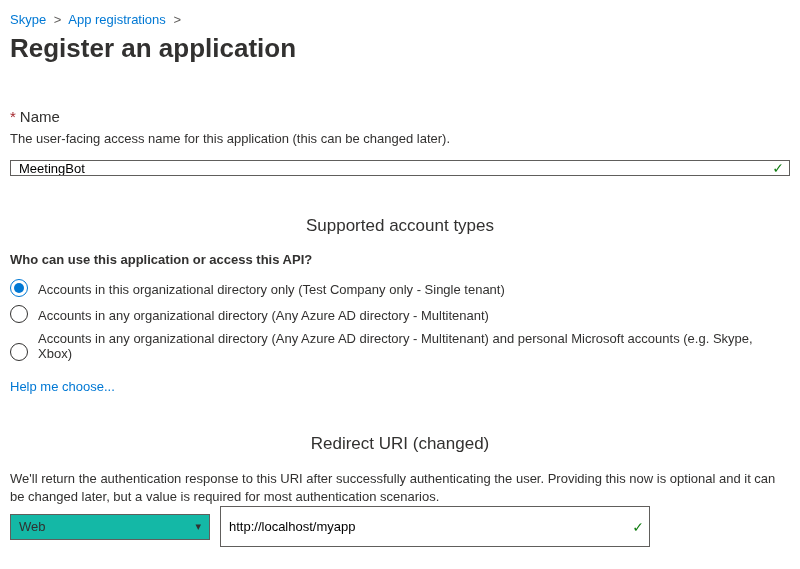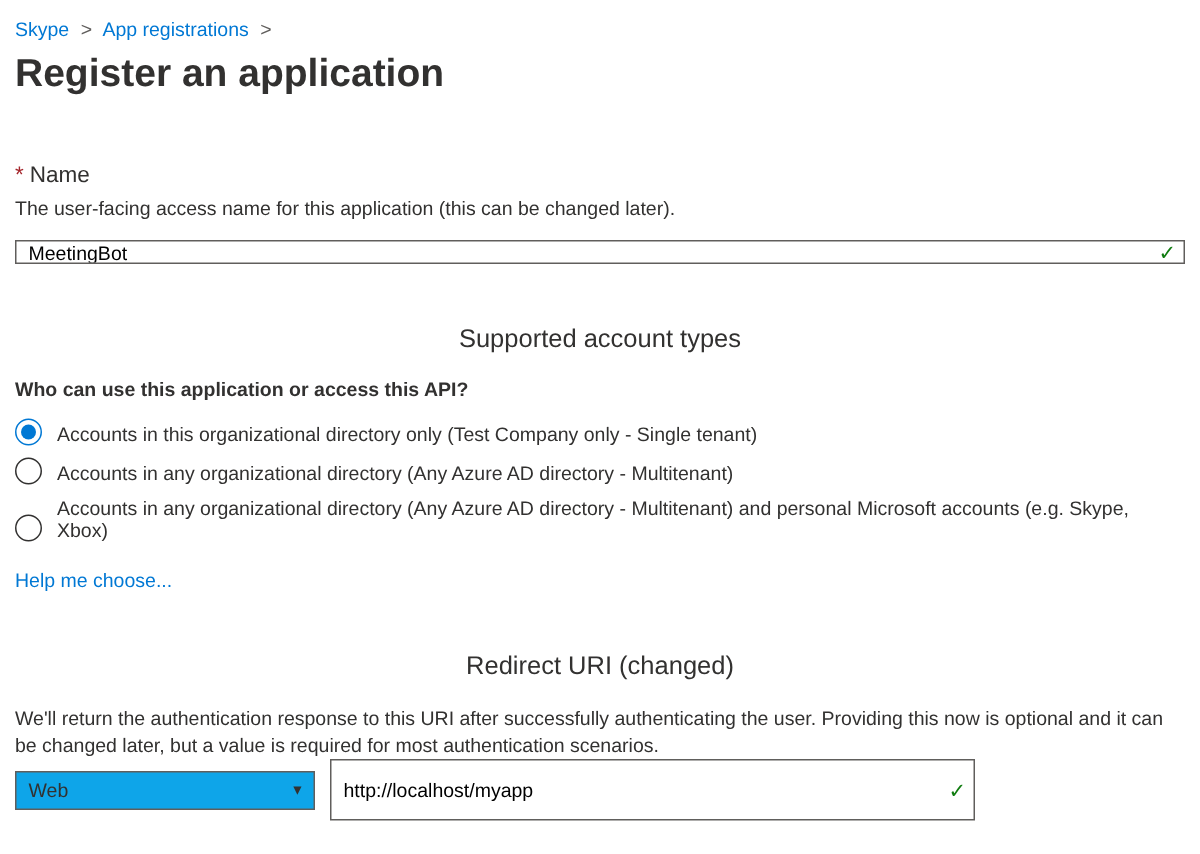--- a/index.html
+++ b/index.html
@@ -127,21 +127,21 @@
   .redirect-row {
     display: flex;
     gap: 10px;
     align-items: center;
   }
   .select-wrap {
     position: relative;
     width: 200px;
     height: 26px;
     border: 1px solid #605e5c;
-    background: #0ea5e9;
+    background: #14b8a6;
     display: flex;
     align-items: center;
     padding: 0 8px;
     cursor: pointer;
   }
   .select-value { font-size: 13px; flex: 1; }
   .chev {
     font-size: 11px;
     color: #323130;
   }

